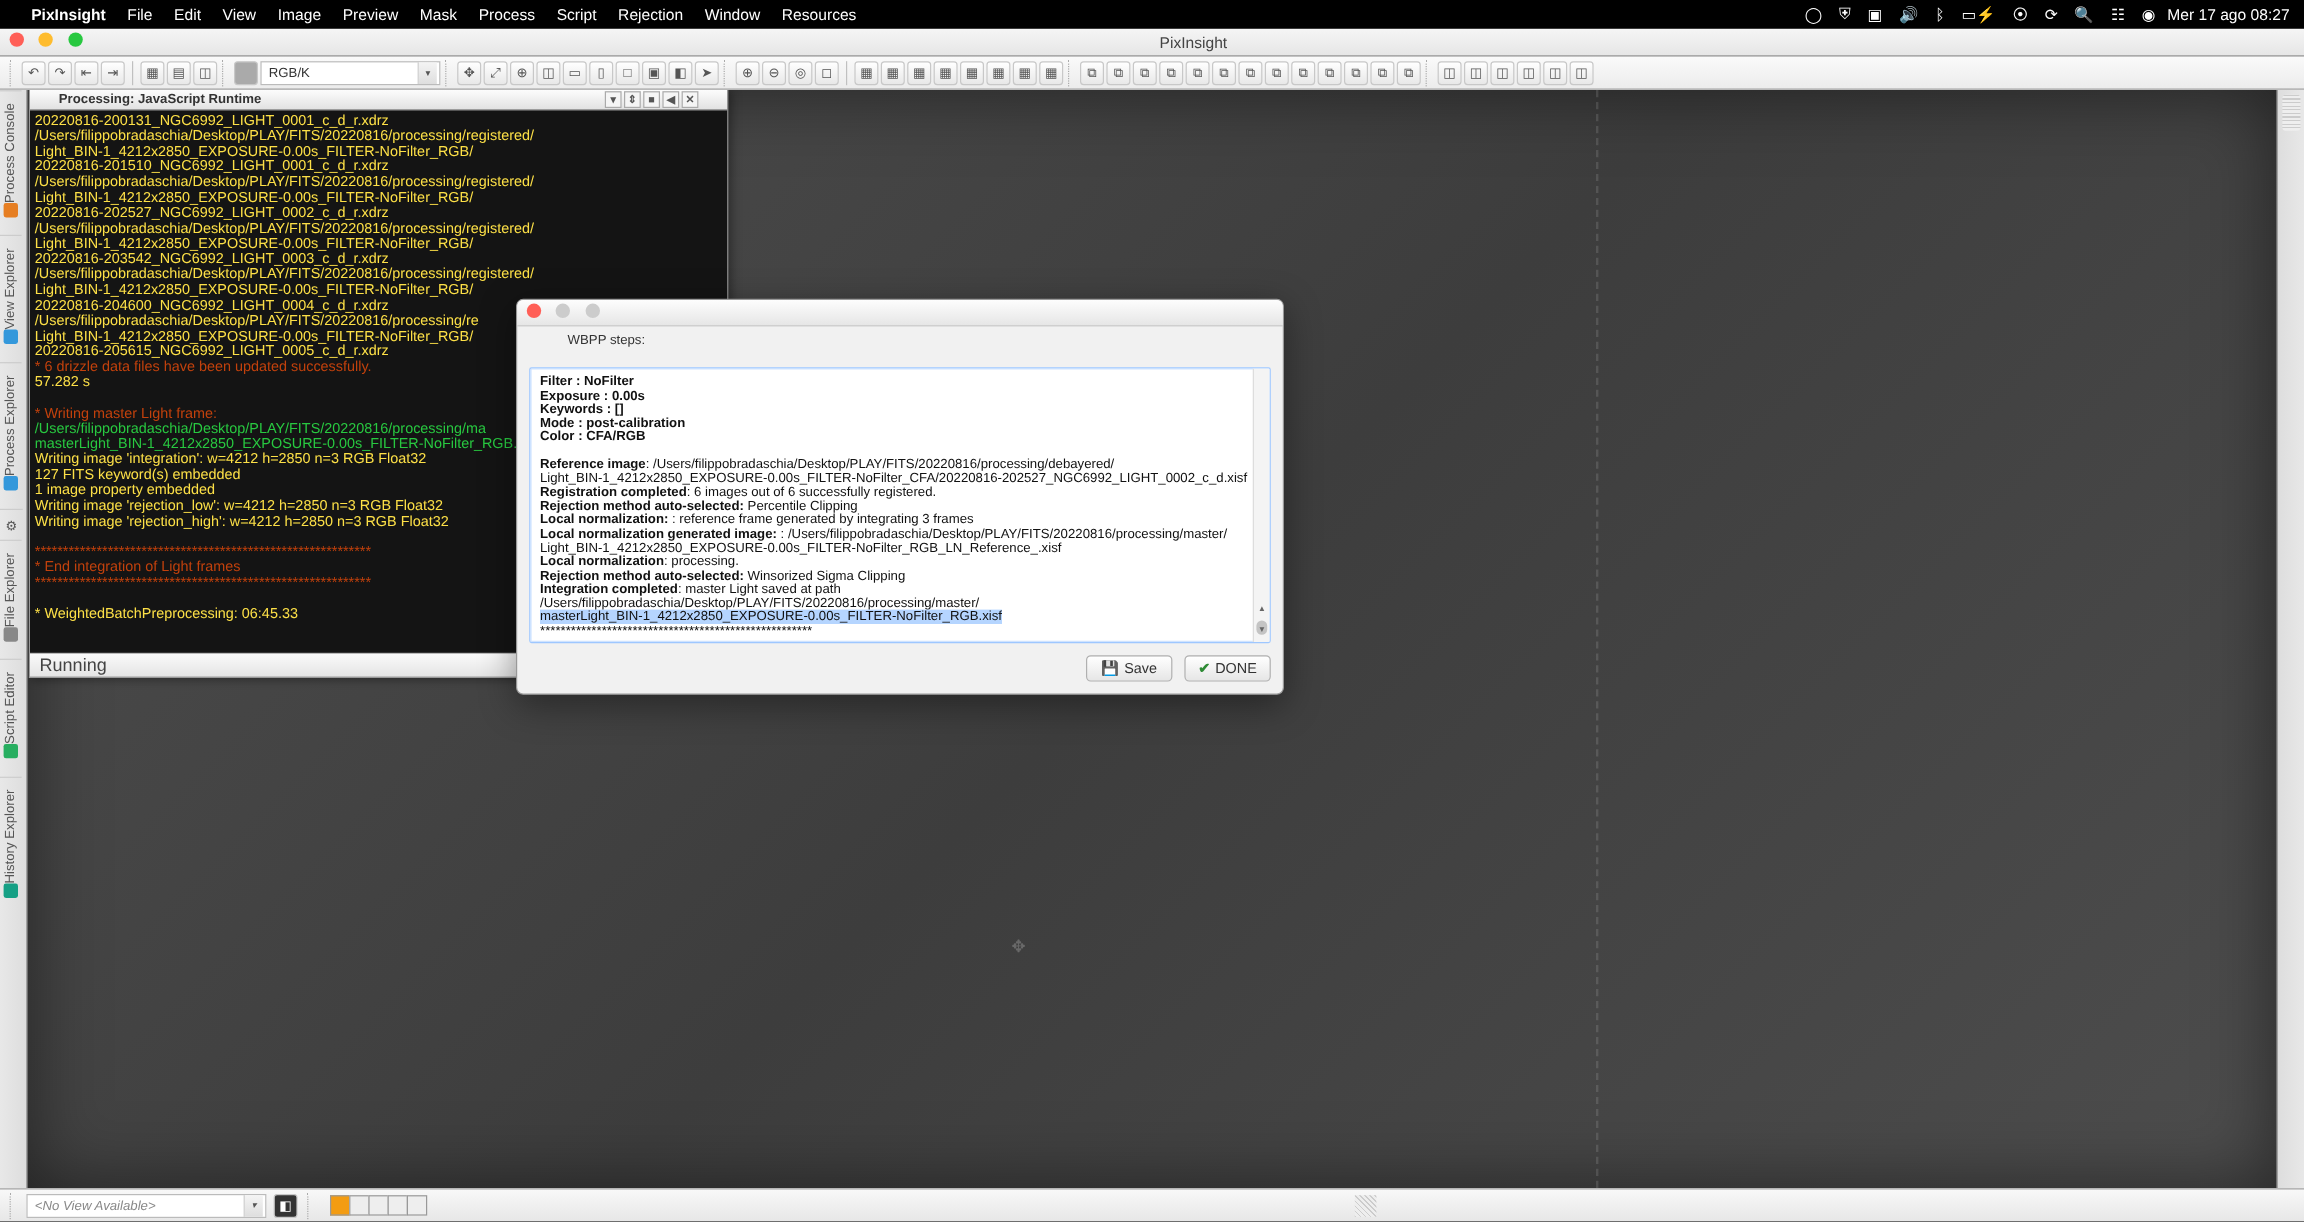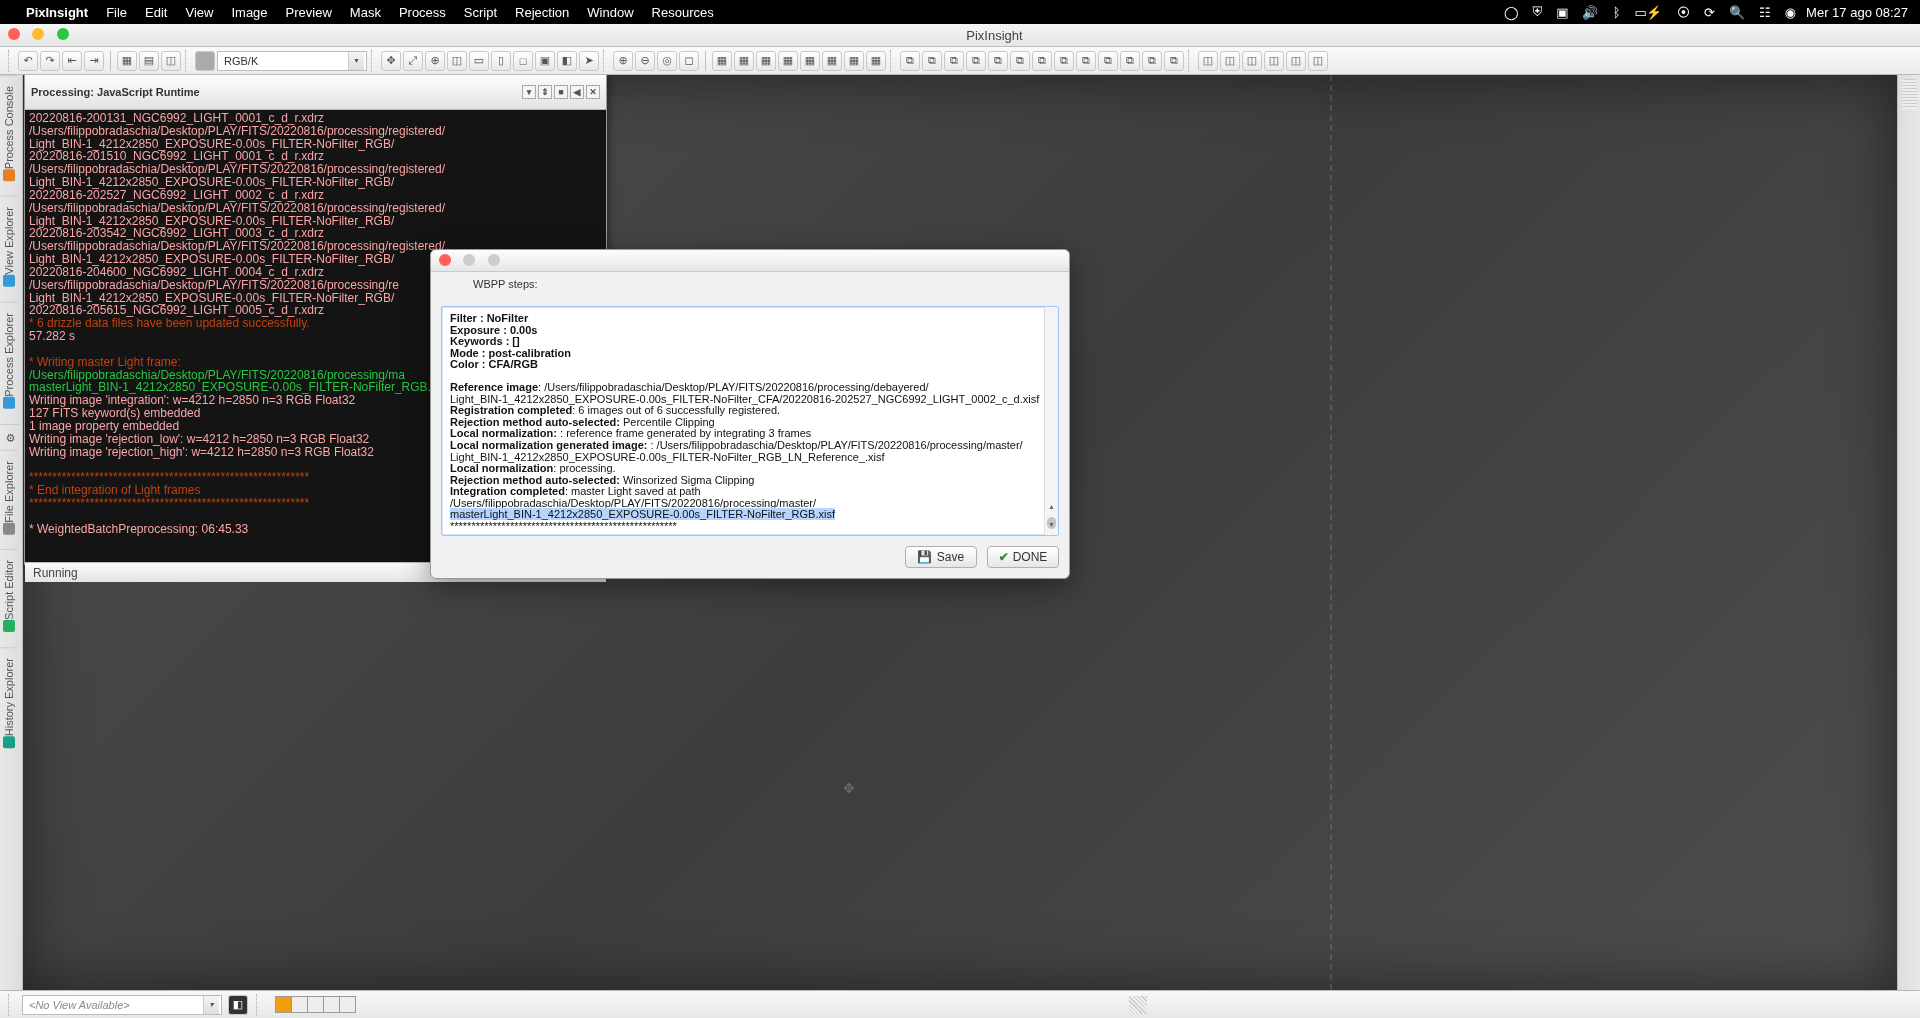--- a/index.html
+++ b/index.html
@@ -35,28 +35,28 @@
     .right-dock .handle { width: 15px; height: 30px; margin: 4px auto; background: repeating-linear-gradient(#ccc,#ccc 1px,#eee 1px,#eee 3px); border-radius: 3px; }
     .dock-tab { writing-mode: vertical-rl; transform: rotate(180deg); font-size: 11px; color: #555; padding: 10px 3px; cursor: pointer; border-bottom: 1px solid #ccc; text-align: center; }
     .dock-tab .dot { display: inline-block; width: 12px; height: 12px; border-radius: 2px; margin-top: 5px; }
     .dot-orange { background:#e67e22; }
     .dot-blue { background:#3498db; }
     .dot-green{ background:#27ae60;}
     .dot-teal { background:#16a085;}
     .dot-gray { background:#888;}
 
     .console-window { position: absolute; left: 1px; top: -2px; width: 583px; height: 492px; background: #141414; border: 1px solid #999; box-shadow: 2px 2px 8px rgba(0,0,0,.4); }
-    .console-titlebar { height: 36px; background: linear-gradient(#fefefe,#e2e2e2); display: flex; align-items: center; padding: 0 6px; font-size: 11px; font-weight: 700; color: #333; border-bottom: 1px solid #b5b5b5; }
+    .console-titlebar { height: 18px; background: linear-gradient(#fefefe,#e2e2e2); display: flex; align-items: center; padding: 0 24px; font-size: 11px; font-weight: 700; color: #333; border-bottom: 1px solid #b5b5b5; }
     .console-titlebar .ctb-spacer { flex: 1; }
     .ctb-btn { width: 14px; height: 14px; border: 1px solid #aaa; margin-left: 2px; font-size: 9px; line-height: 12px; text-align: center; background: #f5f5f5; color: #555; }
     .console-body { font-family: Menlo, Consolas, monospace; font-size: 12px; line-height: 1.07; padding: 2px 4px; color: #ddd; height: calc(100% - 38px); overflow: hidden; white-space: pre; }
-    .console-body .c-white { color: #fca5a5; text-align: center; }
+    .console-body .c-white { color: #fde047; text-align: center; }
     .console-body .c-green { color: #c2410c; }
     .console-body .c-green2 { color: #28c840; }
-    .console-status { height: 20px; background: linear-gradient(#fafafa,#e4e4e4); border-top: 1px solid #bbb; padding: 0 8px; font-size: 12px; color: #444; display: flex; align-items: center; }
+    .console-status { height: 20px; background: linear-gradient(#fafafa,#e4e4e4); border-top: 1px solid #bbb; padding: 0 8px; font-size: 15px; color: #444; display: flex; align-items: center; }
 
     .dialog { position: absolute; left: 407px; top: 174px; width: 640px; background: #f1f1f1; border: 1px solid #999; border-radius: 6px; box-shadow: 0 8px 30px rgba(0,0,0,.4); overflow: hidden; }
     .dialog-titlebar { height: 22px; background: linear-gradient(#fdfdfd,#e6e6e6); border-bottom: 1px solid #c8c8c8; display: flex; align-items: center; padding: 0 8px; }
     .dialog-title { flex: 1; text-align: center; font-size: 13px; font-weight: 600; color: #444; }
     .dialog-content { padding: 6px 10px 10px; }
     .dialog-label { font-size: 11px; font-weight: 400; color: #333; margin-bottom: 3px; margin-left: 32px; }
     .report-box { background: #fff; border: 1px solid #9ec7ff; border-radius: 2px; padding: 6px 8px; font-size: 11px; line-height: 1.05; color: #111; height: 230px; overflow: hidden; font-family: Helvetica, Arial, sans-serif; position: relative; box-shadow: inset 0 0 0 1px #cfe3ff; margin-top: 16px; }
     .report-scrollbar { position: absolute; right: 0; top: 0; bottom: 0; width: 14px; background: #f4f4f4; border-left: 1px solid #ddd; }
     .report-scrollbar .thumb { position: absolute; left: 2px; right: 2px; top: 210px; height: 12px; background: #c4c4c4; border-radius: 6px; }
     .report-scrollbar .arrow-up, .report-scrollbar .arrow-down { position:absolute; left:0; right:0; height:14px; text-align:center; font-size:8px; color:#666; }

